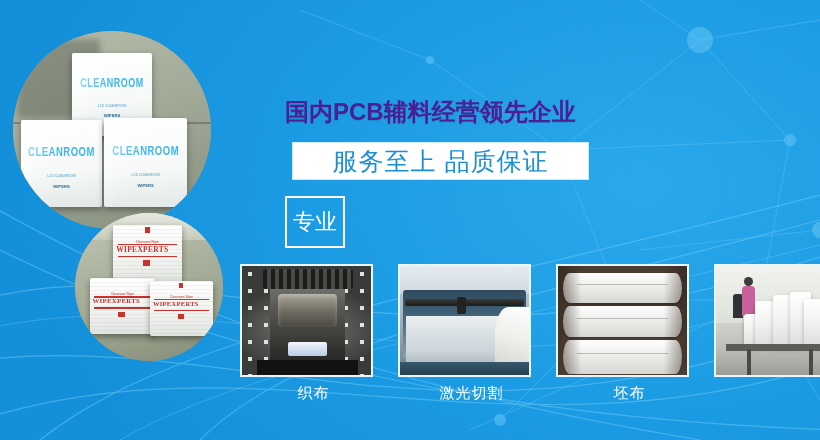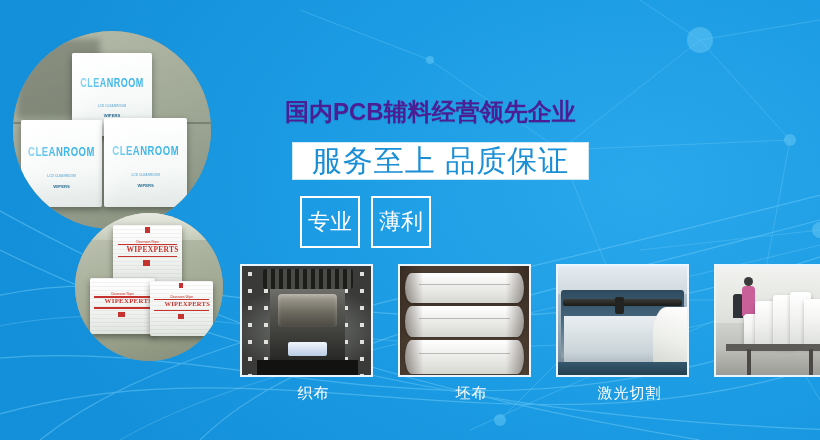--- a/index.html
+++ b/index.html
@@ -118,21 +118,21 @@
       rgba(255,255,255,0) 1px, rgba(255,255,255,0) 4px);
   }
   .wpack .rbar{
     position:absolute; left:6%; right:6%;
     height:1.5px; background:#c6332e;
   }
   .wpack .rbar.t{ top:32%; }
   .wpack .rbar.b{ top:52%; }
   .wpack .wt{
     position:absolute; left:4%; right:4%; top:34%;
-    text-align:right; font-weight:bold; color:#c6332e;
+    text-align:left; font-weight:bold; color:#c6332e;
     letter-spacing:.3px; white-space:nowrap;
     font-family:"Liberation Serif",serif;
   }
   .wpack .wsub{
     position:absolute; left:12%; right:12%; top:25%;
     text-align:center; font-size:3px; color:#c6332e; white-space:nowrap;
   }
   .wpack .logo{
     position:absolute; left:44%; top:60%;
     width:10%; height:9%;
@@ -165,33 +165,32 @@
 
   .slogan-box{
     position:absolute;
     left:292px; top:142px;
     width:297px; height:38px;
     background:#ffffff;
     border:1px solid #cfe9f7;
     display:flex; align-items:center; justify-content:center;
   }
   .slogan-text{
-    font-size:30px;
+    font-size:25px;
     color:#1b8fd6;
     letter-spacing:1px;
     white-space:nowrap;
     font-weight:normal;
   }
 
   .tags{
     position:absolute;
     left:285px; top:196px;
     display:flex;
-    gap:11px;
-    margin-left:15px;
+    gap:21px;
   }
   .tag{
     width:60px; height:52px;
     border:2px solid #ffffff;
     display:flex; align-items:center; justify-content:center;
     color:#ffffff;
     font-size:22px;
     letter-spacing:0px;
     white-space:nowrap;
   }
@@ -481,58 +480,57 @@
   </div>
 
   <div class="headline">国内PCB辅料经营领先企业</div>
 
   <div class="slogan-box">
     <span class="slogan-text">服务至上 品质保证</span>
   </div>
 
   <div class="tags">
     <div class="tag">专业</div>
-    <div class="tag">薄利</div>
   </div>
 
   <div class="thumbs">
 
     <div class="thumb-cell">
       <div class="thumb t1">
         <div class="spools"></div>
         <div class="center-mask"></div>
         <div class="toparm"></div>
         <div class="drum"></div>
         <div class="lightpanel"></div>
         <div class="base"></div>
       </div>
       <div class="thumb-caption">织布</div>
-    </div>
-
-    <div class="thumb-cell">
-      <div class="thumb t2">
-        <div class="roll r1"></div>
-        <div class="roll r2"></div>
-        <div class="roll r3"></div>
-        <div class="dark"></div>
-      </div>
-      <div class="thumb-caption">坯布</div>
     </div>
 
     <div class="thumb-cell">
       <div class="thumb t3">
         <div class="wall"></div>
         <div class="machine"></div>
         <div class="bed"></div>
         <div class="gantry"></div>
         <div class="head"></div>
         <div class="roll"></div>
         <div class="frontbar"></div>
       </div>
       <div class="thumb-caption">激光切割</div>
+    </div>
+
+    <div class="thumb-cell">
+      <div class="thumb t2">
+        <div class="roll r1"></div>
+        <div class="roll r2"></div>
+        <div class="roll r3"></div>
+        <div class="dark"></div>
+      </div>
+      <div class="thumb-caption">坯布</div>
     </div>
 
     <div class="thumb-cell">
       <div class="thumb t4">
         <div class="backwall"></div>
         <div class="floor"></div>
         <div class="person2"></div>
         <div class="person"></div>
         <div class="person3"></div>
         <div class="stack s5"></div>

